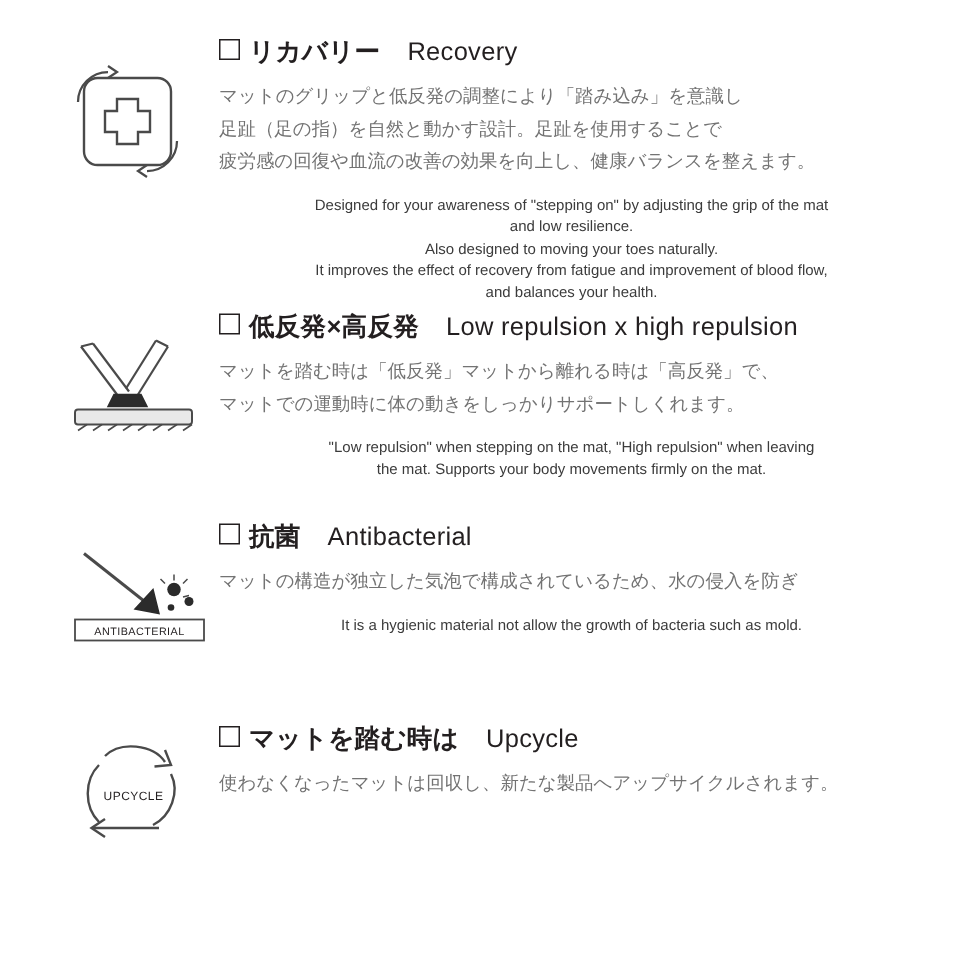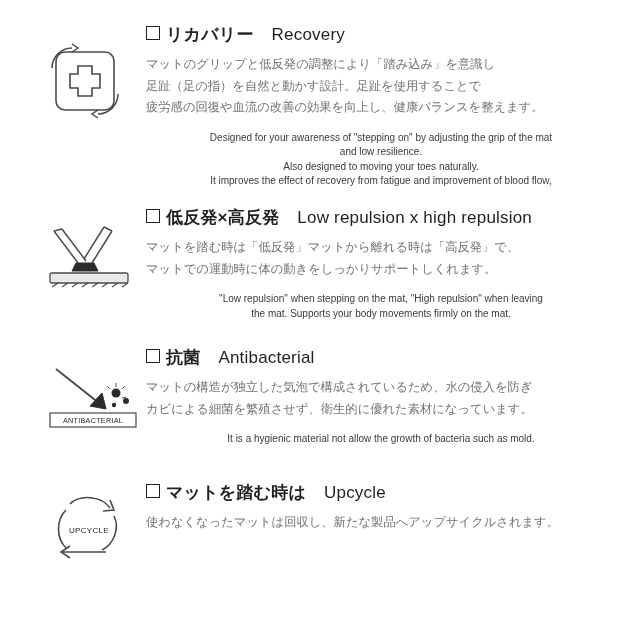--- a/index.html
+++ b/index.html
@@ -141,20 +141,21 @@
       <div class="ja-body">
         <div>マットのグリップと低反発の調整により「踏み込み」を意識し</div>
         <div>足趾（足の指）を自然と動かす設計。足趾を使用することで</div>
         <div>疲労感の回復や血流の改善の効果を向上し、健康バランスを整えます。</div>
       </div>
       <div class="en-body">
         <div>Designed for your awareness of "stepping on" by adjusting the grip of the mat</div>
         <div>and low resilience.</div>
         <div>Also designed to moving your toes naturally.</div>
         <div>It improves the effect of recovery from fatigue and improvement of blood flow,</div>
+        <div>and balances your health.</div>
       </div>
     </div>
   </div>
 
   <div class="feature f2">
     <div class="icon-col">
       <div class="icon">
         <svg width="90" height="82" viewBox="0 0 90 82" fill="none" stroke="#4a4a4a" stroke-width="1.5">
 
           <path d="M10 12 L34 44" stroke-width="1.5"></path>
@@ -208,21 +209,20 @@
       </div>
     </div>
     <div class="text-col">
       <div class="heading">
         <span class="box-mark"></span>
         <span class="heading-ja">抗菌</span>
         <span class="heading-en">Antibacterial</span>
       </div>
       <div class="ja-body">
         <div>マットの構造が独立した気泡で構成されているため、水の侵入を防ぎ</div>
-        <div>カビによる細菌を繁殖させず、衛生的に優れた素材になっています。</div>
       </div>
       <div class="en-body">
         <div>It is a hygienic material not allow the growth of bacteria such as mold.</div>
       </div>
     </div>
   </div>
 
   <div class="feature f4">
     <div class="icon-col">
       <div class="icon">

